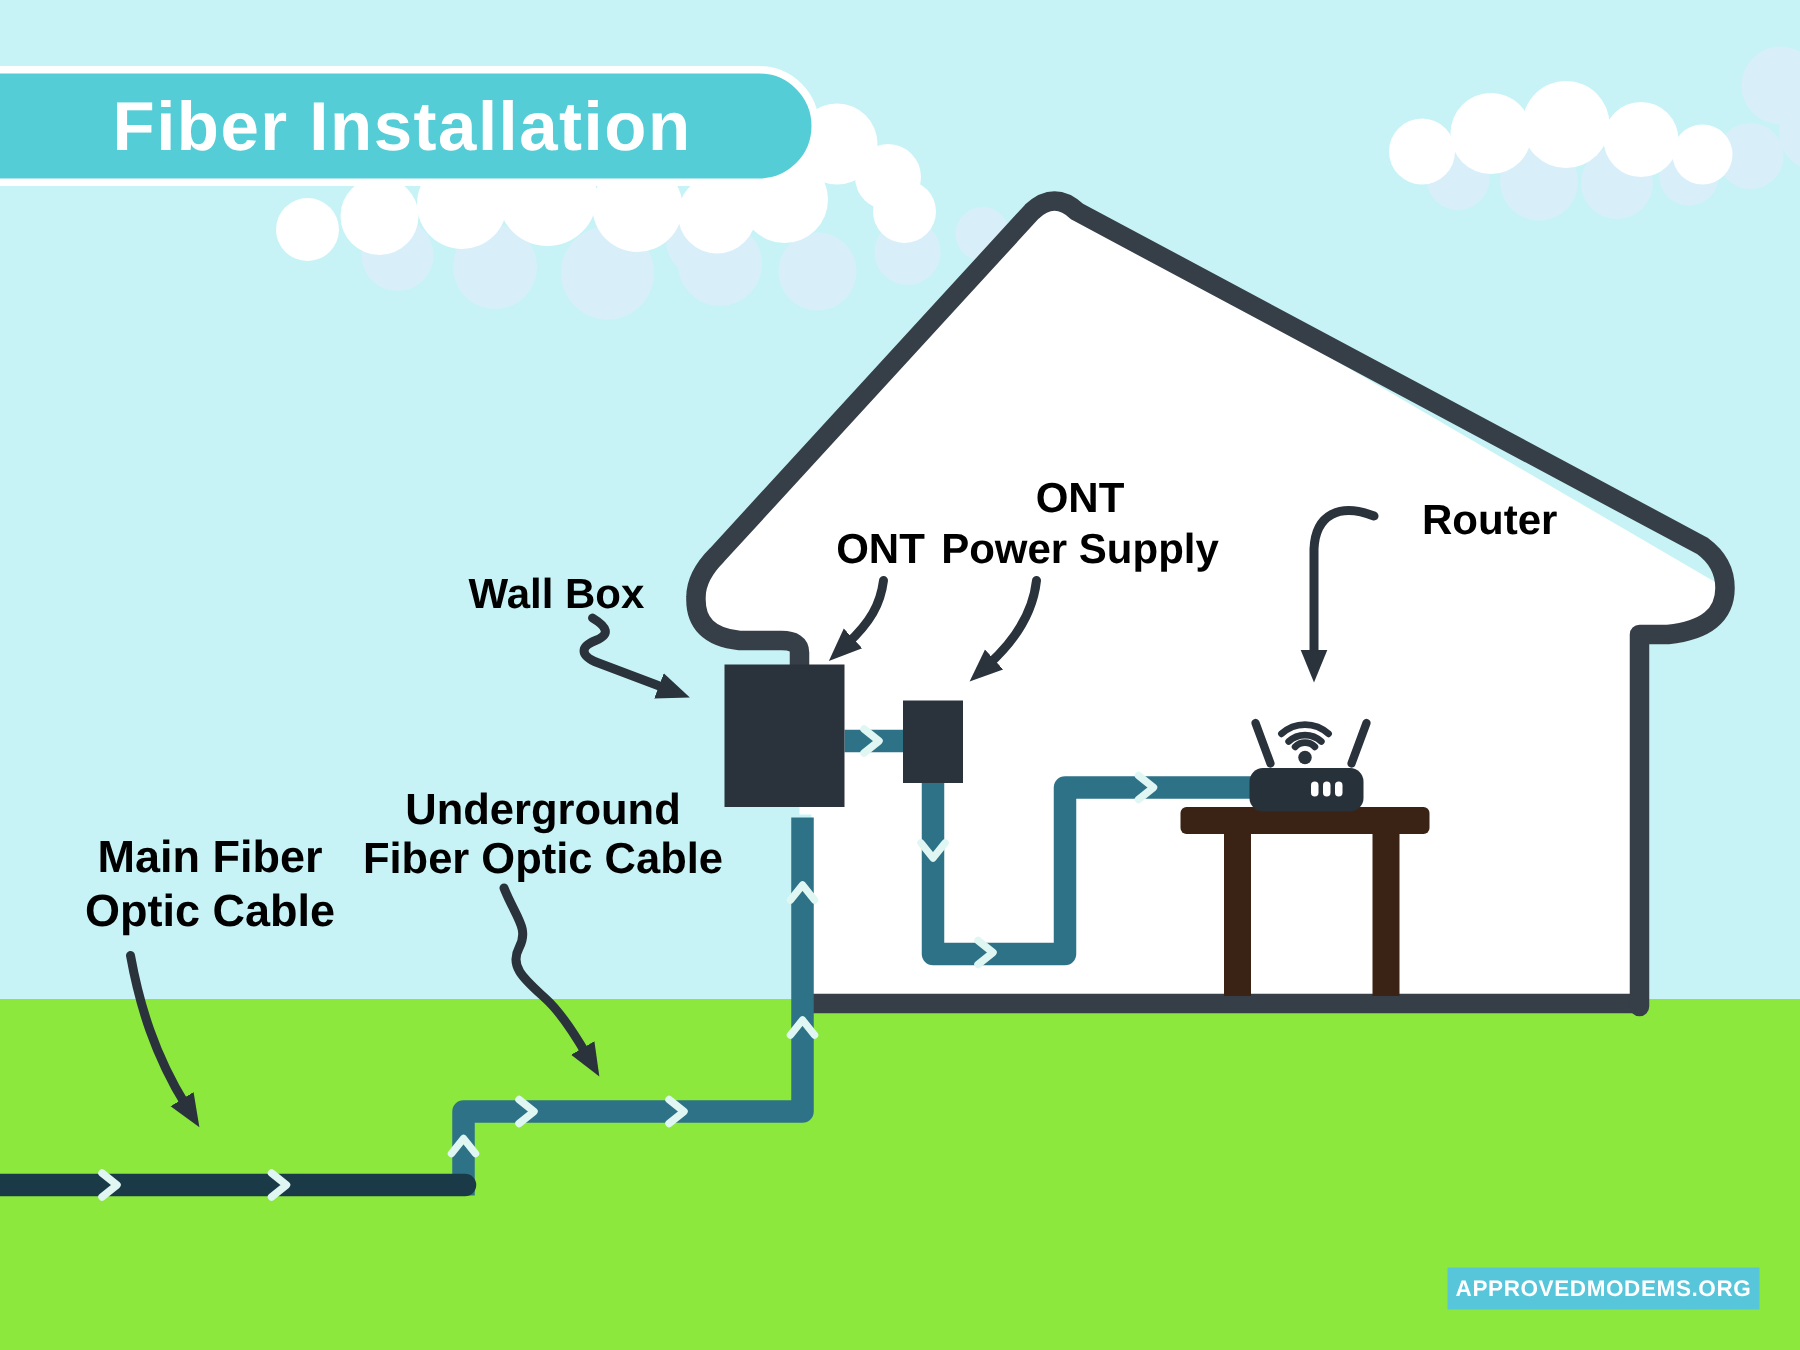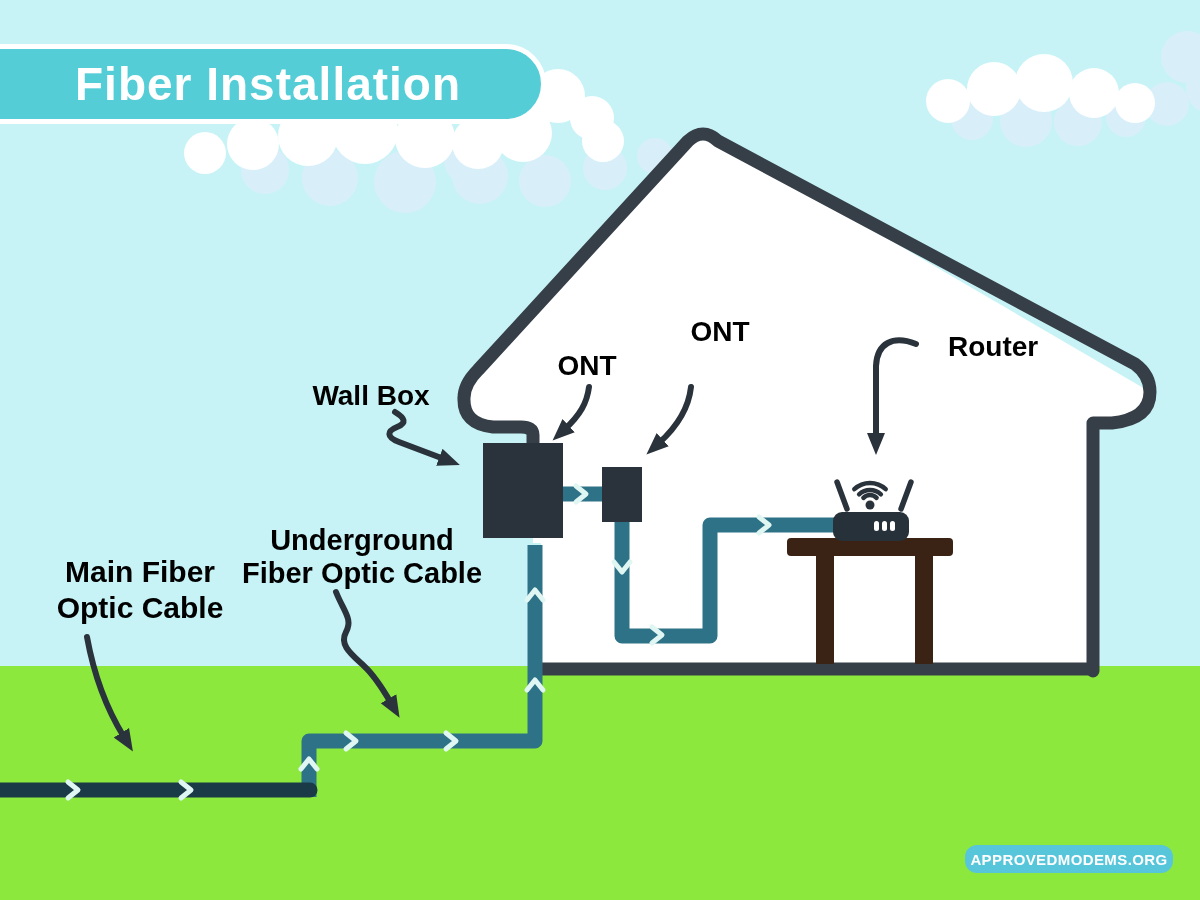--- a/index.html
+++ b/index.html
@@ -15,21 +15,21 @@
   .lbl{position:absolute;color:#000000;font-weight:700;text-align:center;
        z-index:2;white-space:nowrap;}
   .lbl span{display:block;}
   .lbl-wallbox{left:266px;top:381px;width:210px;font-size:28px;line-height:30px;}
   .lbl-ont{left:537px;top:351px;width:100px;font-size:28px;line-height:30px;}
   .lbl-ontps{left:610px;top:315px;width:220px;font-size:28px;line-height:34px;}
   .lbl-router{left:923px;top:332px;width:160px;font-size:28px;line-height:30px;text-align:left;margin-left:25px;}
   .lbl-mainfiber{left:30px;top:554px;width:220px;font-size:30px;line-height:36px;}
   .lbl-underground{left:237px;top:524px;width:250px;font-size:29px;line-height:33px;}
   .badge{position:absolute;left:965px;top:845px;width:208px;height:28px;
-         background:#57C6DB;border-radius:12px;display:flex;align-items:center;
+         background:#57C6DB;border-radius:0;display:flex;align-items:center;
          justify-content:center;z-index:3;}
   .badge-text{color:#FFFFFF;font-size:15px;font-weight:700;letter-spacing:0.4px;}
 </style>
 </head>
 <body>
 
 <div class="scene">
 
   <svg width="1200" height="900" viewBox="0 0 1200 900">
     <defs>
@@ -162,20 +162,21 @@
   </div>
 
   <div class="lbl lbl-wallbox">
     <span>Wall Box</span>
   </div>
   <div class="lbl lbl-ont">
     <span>ONT</span>
   </div>
   <div class="lbl lbl-ontps">
     <span>ONT</span>
+    <span>Power Supply</span>
   </div>
   <div class="lbl lbl-router">
     <span>Router</span>
   </div>
   <div class="lbl lbl-mainfiber">
     <span>Main Fiber</span>
     <span>Optic Cable</span>
   </div>
   <div class="lbl lbl-underground">
     <span>Underground</span>

